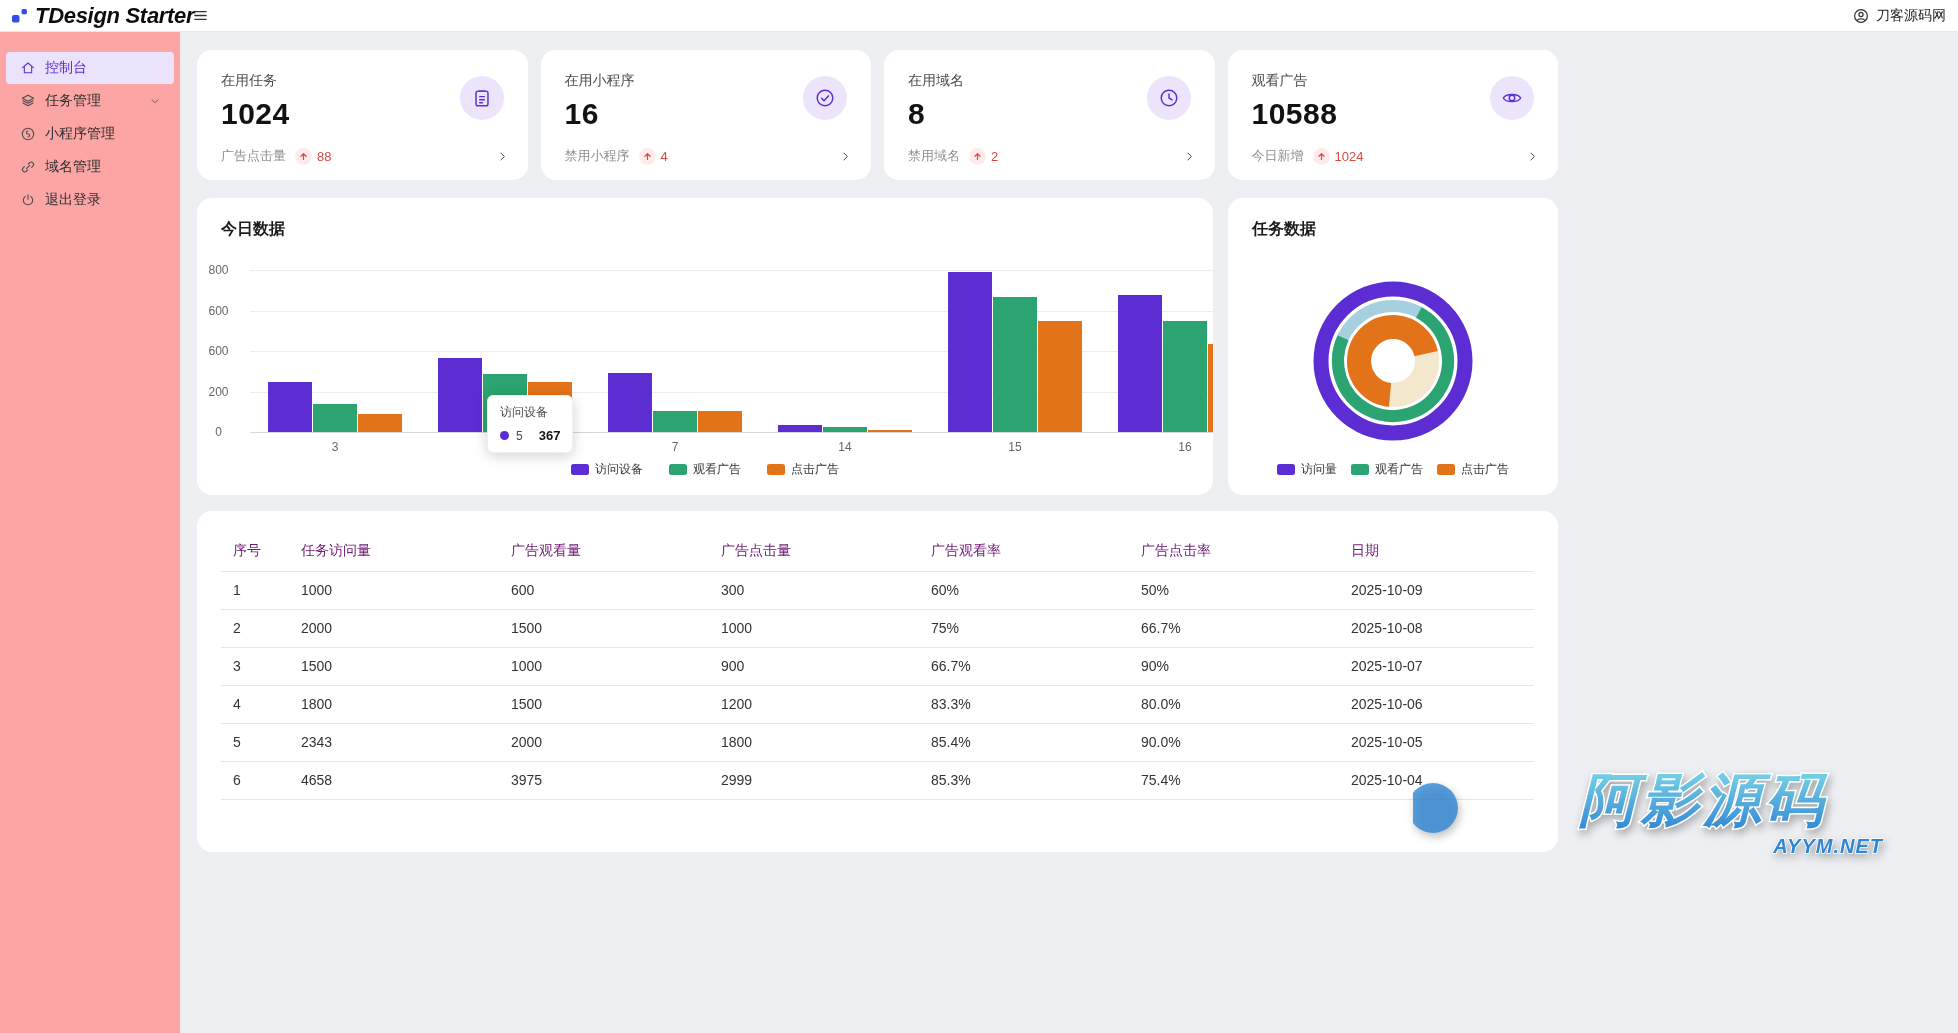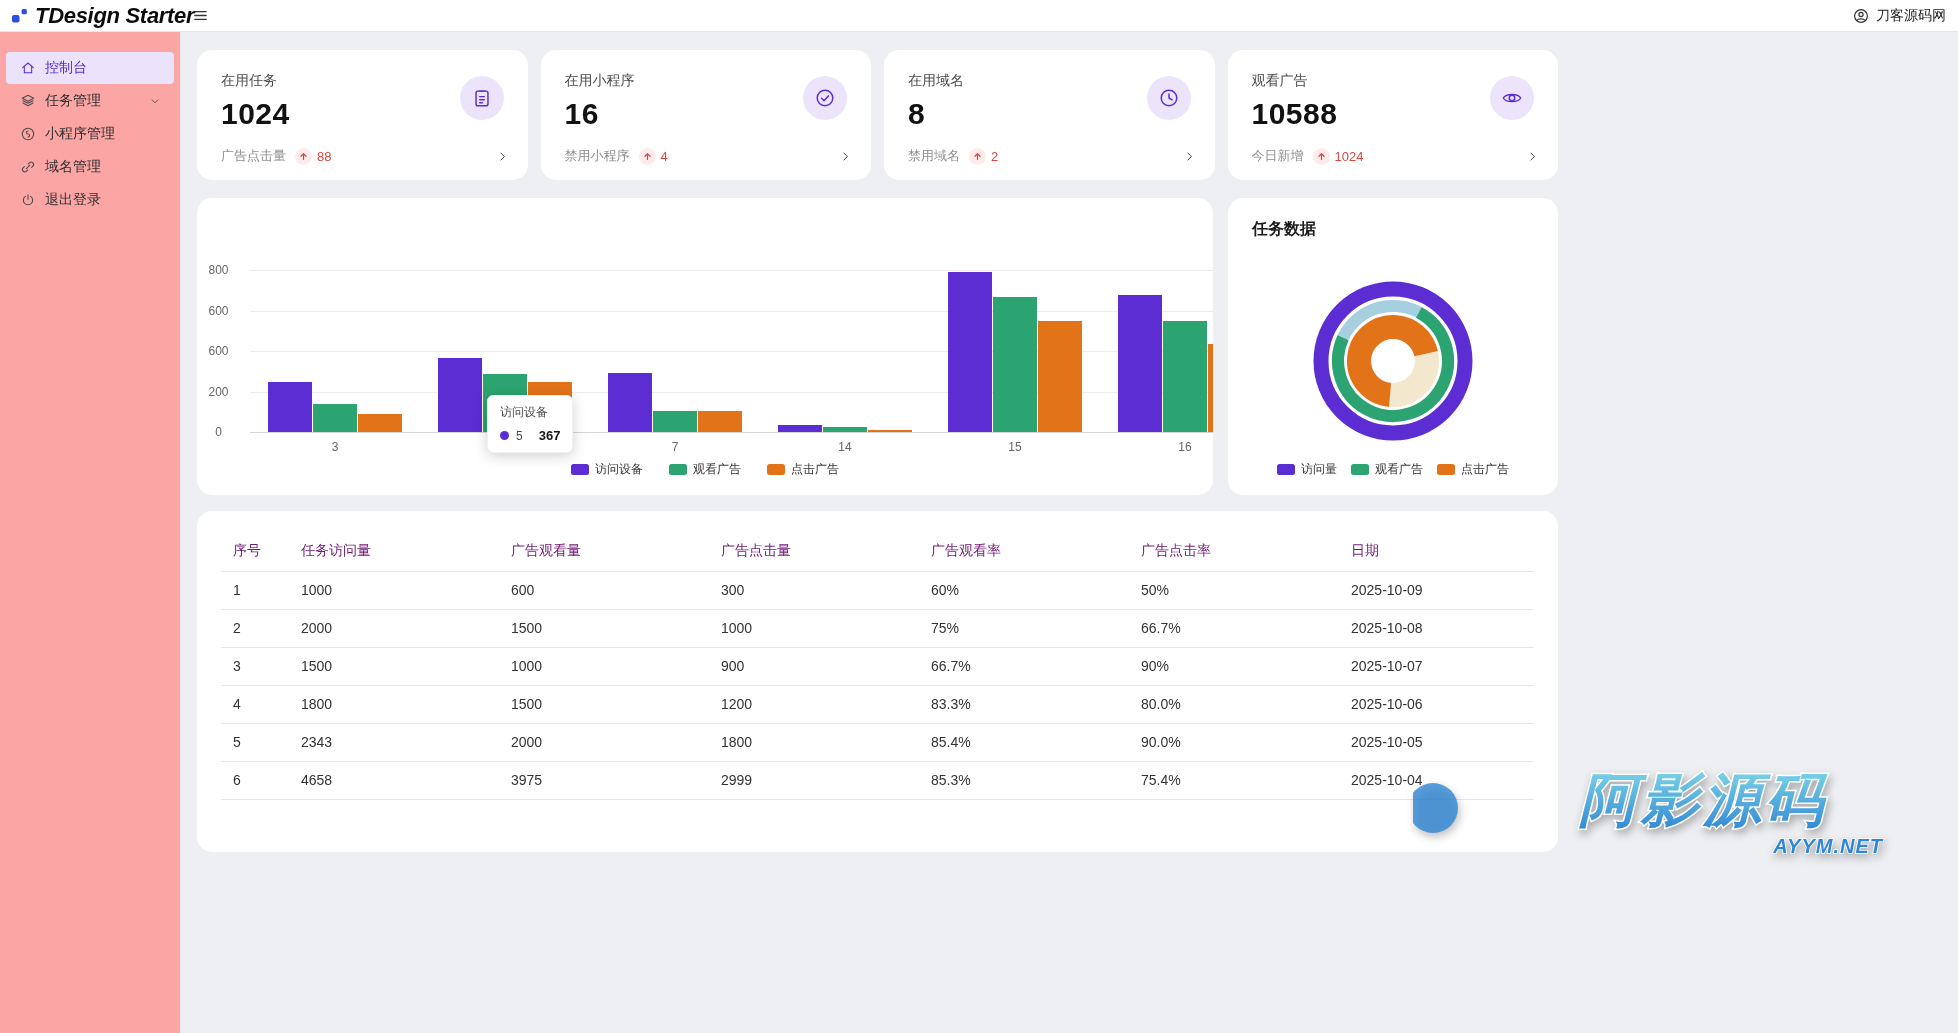--- a/index.html
+++ b/index.html
@@ -284,20 +284,21 @@
               <svg viewBox="0 0 24 24" fill="none" stroke="currentColor" stroke-width="1.6" stroke-linecap="round" stroke-linejoin="round">
                 <path d="M9.5 6.5 15 12l-5.5 5.5"></path>
               </svg>
             </span>
           </div>
         </div>
       </section>
 
     <section class="charts-row">
       <div class="card chart-card">
+        <div class="card-title">今日数据</div>
         <div id="bar-chart">
           <div class="chart-tooltip">
             <div class="tt-title">访问设备</div>
             <div class="tt-row">
               <span class="tt-dot"></span>
               <span class="tt-label">5</span>
               <span class="tt-value">367</span>
             </div>
           </div>
         <div class="ytick" style="top: 227px;">0</div>

